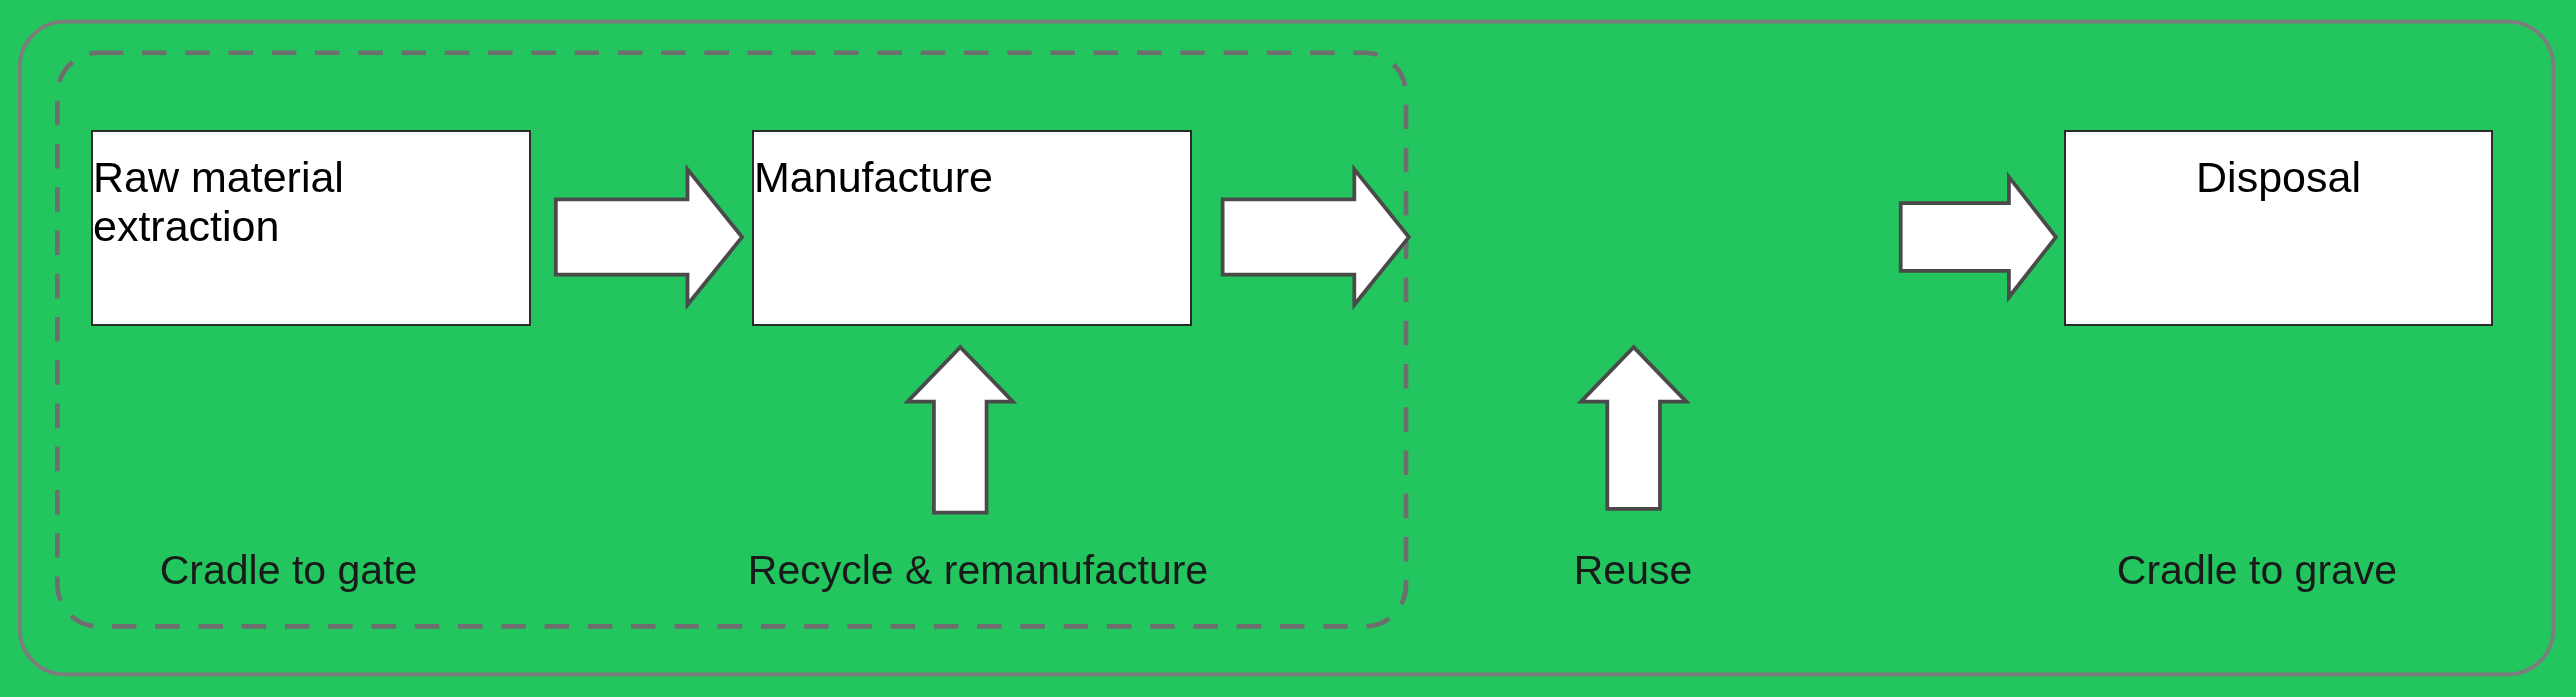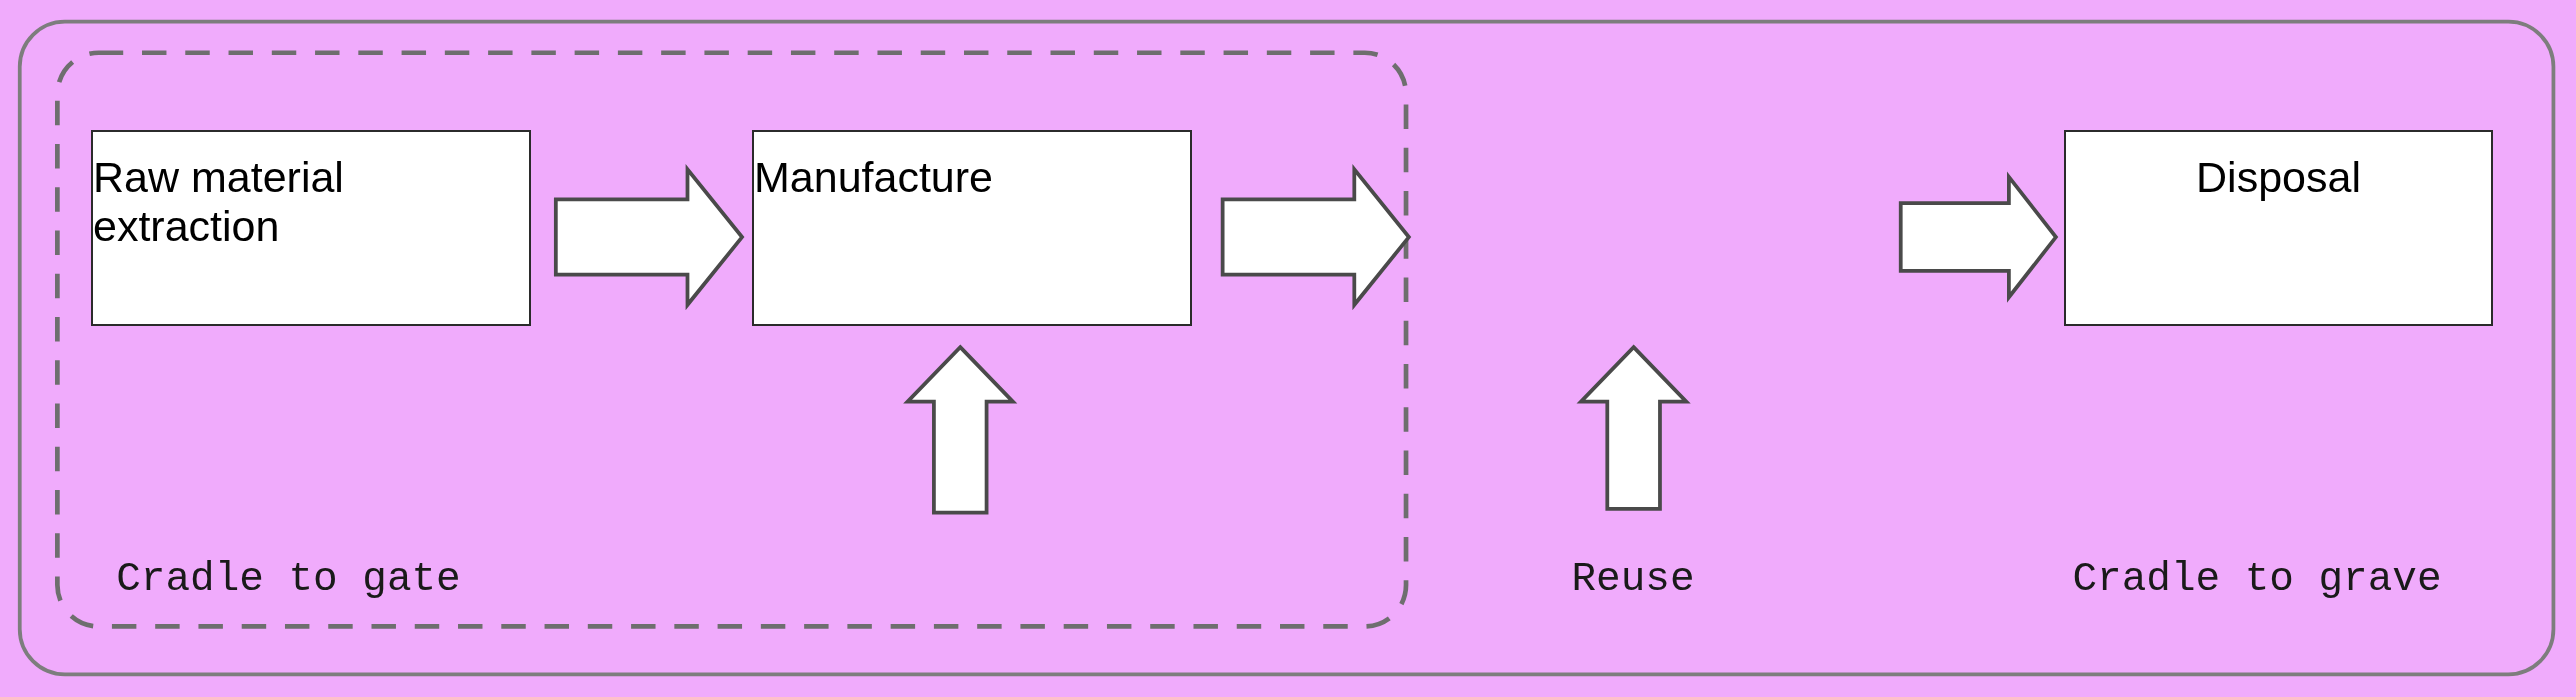--- a/index.html
+++ b/index.html
@@ -7,38 +7,37 @@
     padding: 0;
     background: #ffffff;
   }
   body {
     font-family: "Liberation Sans", sans-serif;
   }
   #stage {
     position: relative;
     width: 2576px;
     height: 698px;
-    background: #f0abfc;
+    background: #22c55e;
     overflow: hidden;
   }
   #stage svg.layer {
     position: absolute;
     left: 0;
     top: 0;
     width: 2576px;
     height: 698px;
   }
   .txt {
     position: absolute;
     color: #1a1a1a;
-    font-family: Liberation Mono, monospace;
+    font-family: Liberation Sans, sans-serif;
     white-space: nowrap;
     text-align: center;
     line-height: 1.30;
-    margin-top: 9px;
   }
   .box-label {
     font-size: 43px;
     left: 0;
     width: 100%;
   }
   .stage-box {
     position: absolute;
     box-sizing: border-box;
     border: 2.8px solid #2b2b2b;
@@ -87,19 +86,20 @@
     <div class="box-label">Manufacture</div>
   </div>
 
 
   <div class="stage-box" style="left:2064px; top:130px; width:429px; height:196px;text-align:center;">
     <div class="box-label">Disposal</div>
   </div>
 
   <div class="txt scope-label" style="left:91px; top:544px; width:395px;">Cradle to gate</div>
 
+  <div class="txt scope-label" style="left:658px; top:544px; width:640px;">Recycle &amp; remanufacture</div>
 
   <div class="txt scope-label" style="left:1509px; top:544px; width:248px;">Reuse</div>
 
   <div class="txt scope-label" style="left:2055px; top:544px; width:404px;">Cradle to grave</div>
 
 </div>
 
 
 </body></html>

